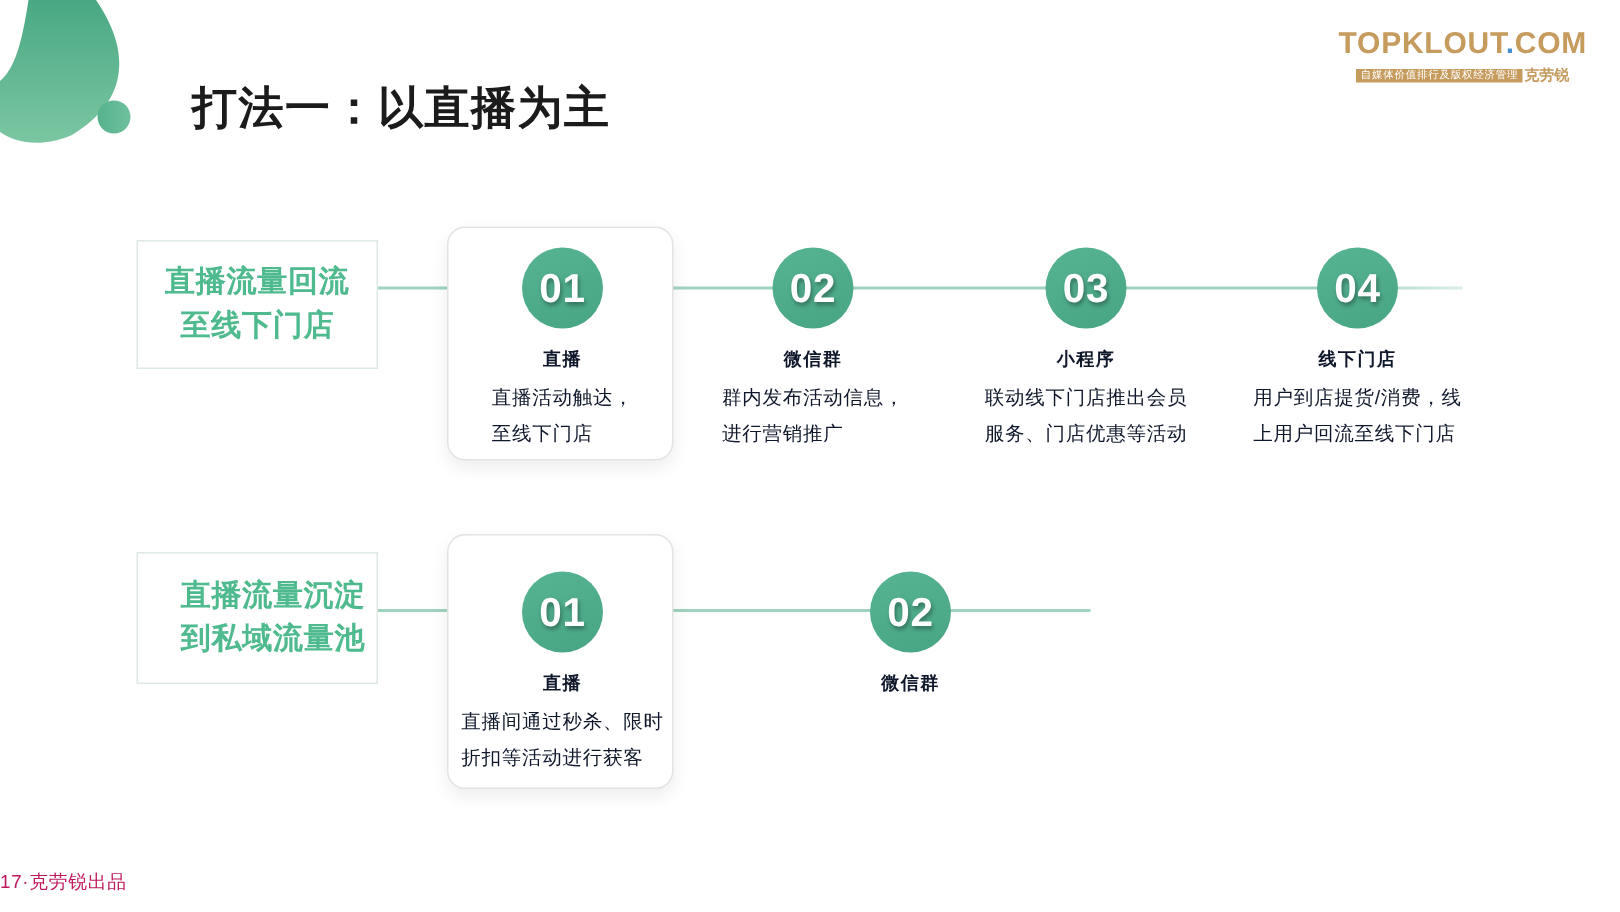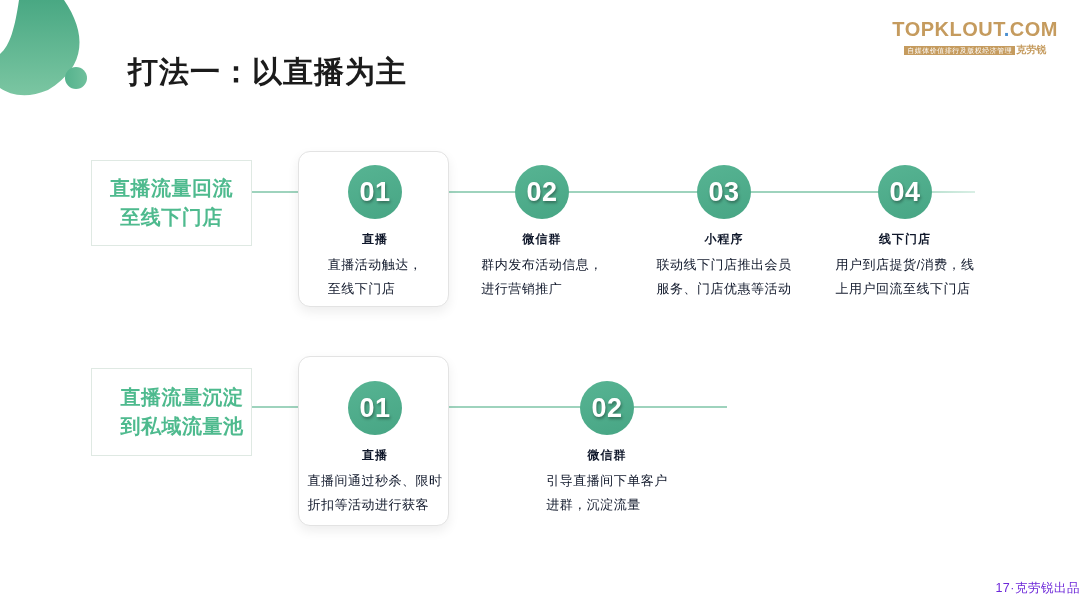--- a/index.html
+++ b/index.html
@@ -48,22 +48,22 @@
   .step-desc { margin-top:5px; display:inline-block; text-align:left; font-size:13px; color:#0f172a; line-height:24px; letter-spacing:0.5px; }
 
   
   .s1-1 { left:280px; top:165px; }
   .s1-2 { left:447px; top:165px; }
   .s1-3 { left:629px; top:165px; }
   .s1-4 { left:810px; top:165px; }
   .s2-1 { left:280px; top:381px; }
   .s2-2 { left:512px; top:381px; }
 
-  .footer { position:absolute; left:0; right:0; top:580px; text-align:right;
-            font-size:12.5px; color:#6d28d9; letter-spacing:0.5px; }
+  .footer { position:absolute; left:0; right:0; top:580px; text-align:left;
+            font-size:12.5px; color:#be185d; letter-spacing:0.5px; }
 </style>
 </head>
 <body>
 
 <div class="slide">
 
   <div class="ring-wrap">
     <svg width="130" height="110" viewBox="0 0 130 110">
       <defs>
         <linearGradient id="gr1" x1="0" y1="0" x2="0" y2="1">
@@ -157,21 +157,17 @@
       <div>直播间通过秒杀、限时</div>
       <div>折扣等活动进行获客</div>
     </div>
   </div>
 
   <div class="step s2-2">
     <div class="step-circle">
         <span class="step-number">02</span>
       </div>
     <div class="step-title">微信群</div>
-    <div class="step-desc">
-      <div>引导直播间下单客户</div>
-      <div>进群，沉淀流量</div>
-    </div>
   </div>
 
   <div class="footer">17·克劳锐出品</div>
 
 </div>
 
 </body></html>

